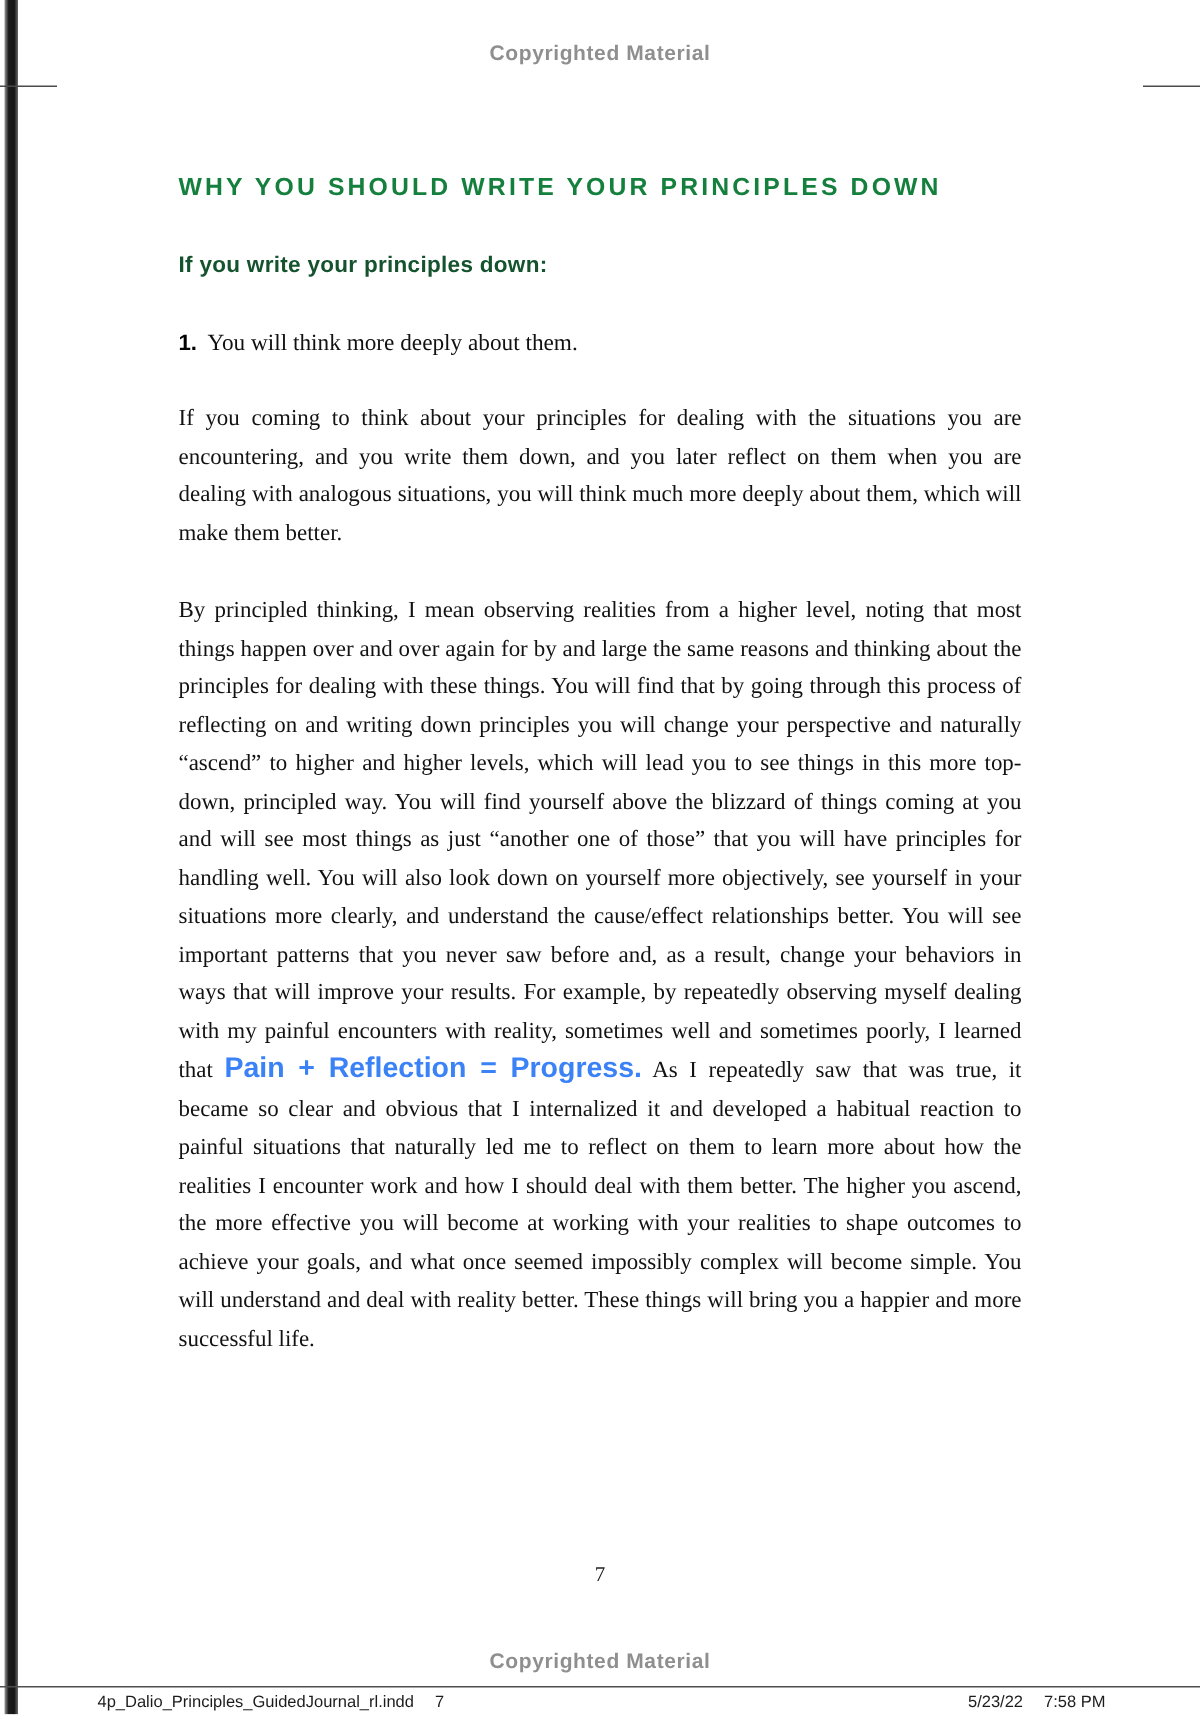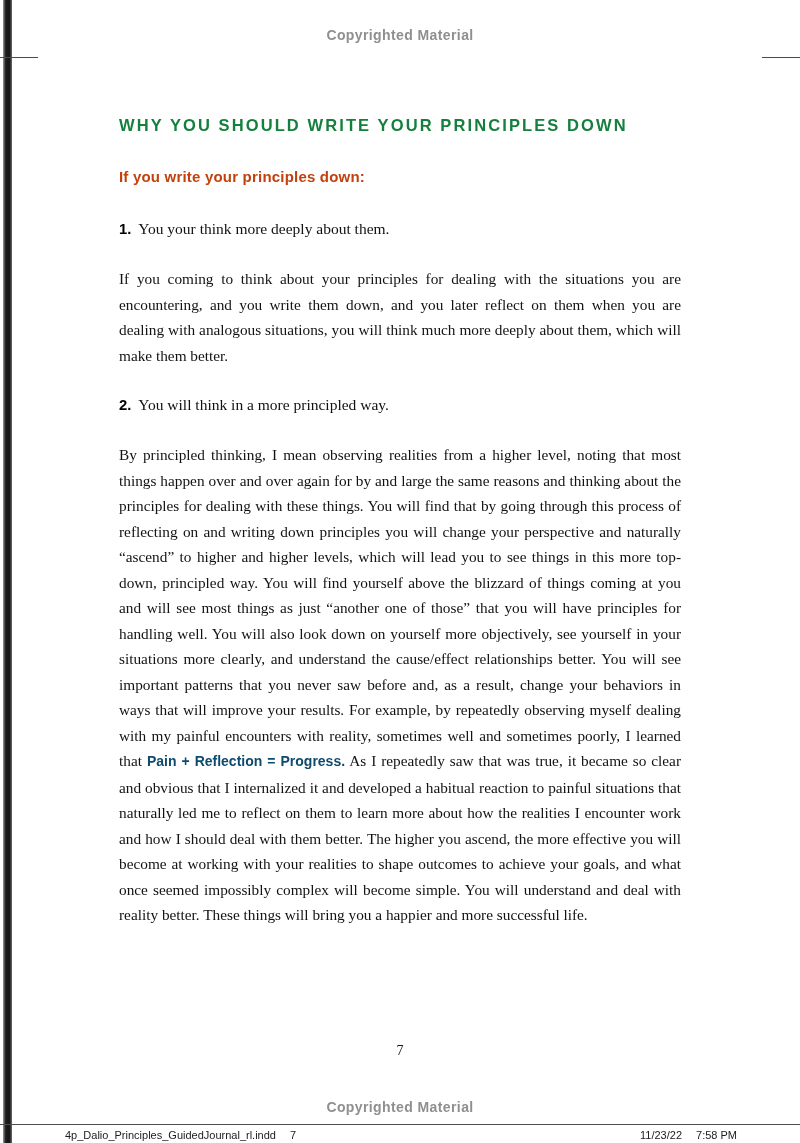--- a/index.html
+++ b/index.html
@@ -63,21 +63,21 @@
     color: #15803d;
     margin-bottom: 33px;
     white-space: nowrap;
   }
 
   .subheading {
     font-family: "Liberation Sans", sans-serif;
     font-weight: bold;
     font-size: 15px;
     letter-spacing: 0.2px;
-    color: #c2410c;
+    color: #14532d;
     margin-bottom: 33px;
   }
 
   .list-item {
     font-size: 15.5px;
     line-height: 22px;
     color: #111111;
     margin-bottom: 26px;
   }
   .list-item .num {
@@ -91,22 +91,22 @@
   .body-para {
     font-size: 15.3px;
     line-height: 25.5px;
     text-align: justify;
     color: #121212;
     margin-bottom: 26px;
   }
   .body-para .bold-sans {
     font-family: "Liberation Sans", sans-serif;
     font-weight: bold;
-    font-size: 14px;
-    color: #0c4a6e;
+    font-size: 19px;
+    color: #3b82f6;
   }
 
   .page-number {
     position: absolute;
     left: 0; top: 1043px;
     width: 100%;
     text-align: center;
     font-family: "Liberation Serif", serif;
     font-size: 14px;
     color: #1a1a1a;
@@ -145,37 +145,36 @@
   <div class="trim-top-right"></div>
 
   <div class="copyright top">Copyrighted Material</div>
 
   <div class="content">
 
     <h1 class="heading">WHY YOU SHOULD WRITE YOUR PRINCIPLES DOWN</h1>
 
     <p class="subheading">If you write your principles down:</p>
 
-    <p class="list-item"><span class="num">1.</span><span>You your think more deeply about them.</span></p>
+    <p class="list-item"><span class="num">1.</span><span>You will think more deeply about them.</span></p>
 
     <p class="body-para">If you coming to think about your principles for dealing with the situations you are encountering, and you write them down, and you later reflect on them when you are dealing with analogous situations, you will think much more deeply about them, which will make them better.</p>
 
-    <p class="list-item"><span class="num">2.</span><span>You will think in a more principled way.</span></p>
 
     <p class="body-para"><span>By principled thinking, I mean observing realities from a higher level, noting that most things happen over and over again for by and large the same reasons and thinking about the principles for dealing with these things. You will find that by going through this process of reflecting on and writing down principles you will change your perspective and naturally “ascend” to higher and higher levels, which will lead you to see things in this more top-down, principled way. You will find yourself above the blizzard of things coming at you and will see most things as just “another one of those” that you will have principles for handling well. You will also look down on yourself more objectively, see yourself in your situations more clearly, and understand the cause/effect relationships better. You will see important patterns that you never saw before and, as a result, change your behaviors in ways that will improve your results. For example, by repeatedly observing myself dealing with my painful encounters with reality, sometimes well and sometimes poorly, I learned that </span><span class="bold-sans">Pain + Reflection = Progress.</span><span> As I repeatedly saw that was true, it became so clear and obvious that I internalized it and developed a habitual reaction to painful situations that naturally led me to reflect on them to learn more about how the realities I encounter work and how I should deal with them better. The higher you ascend, the more effective you will become at working with your realities to shape outcomes to achieve your goals, and what once seemed impossibly complex will become simple. You will understand and deal with reality better. These things will bring you a happier and more successful life.</span></p>
 
   </div>
 
   <div class="page-number">7</div>
 
   <div class="copyright bottom">Copyrighted Material</div>
 
   <div class="slug-line"></div>
 
   <div class="slug-row">
     <span class="slug-filename">4p_Dalio_Principles_GuidedJournal_rl.indd</span>
     <span class="slug-page">7</span>
     <span class="spacer"></span>
-    <span class="slug-date">11/23/22</span>
+    <span class="slug-date">5/23/22</span>
     <span class="slug-time">7:58 PM</span>
   </div>
 
 </div>
 
 </body></html>

